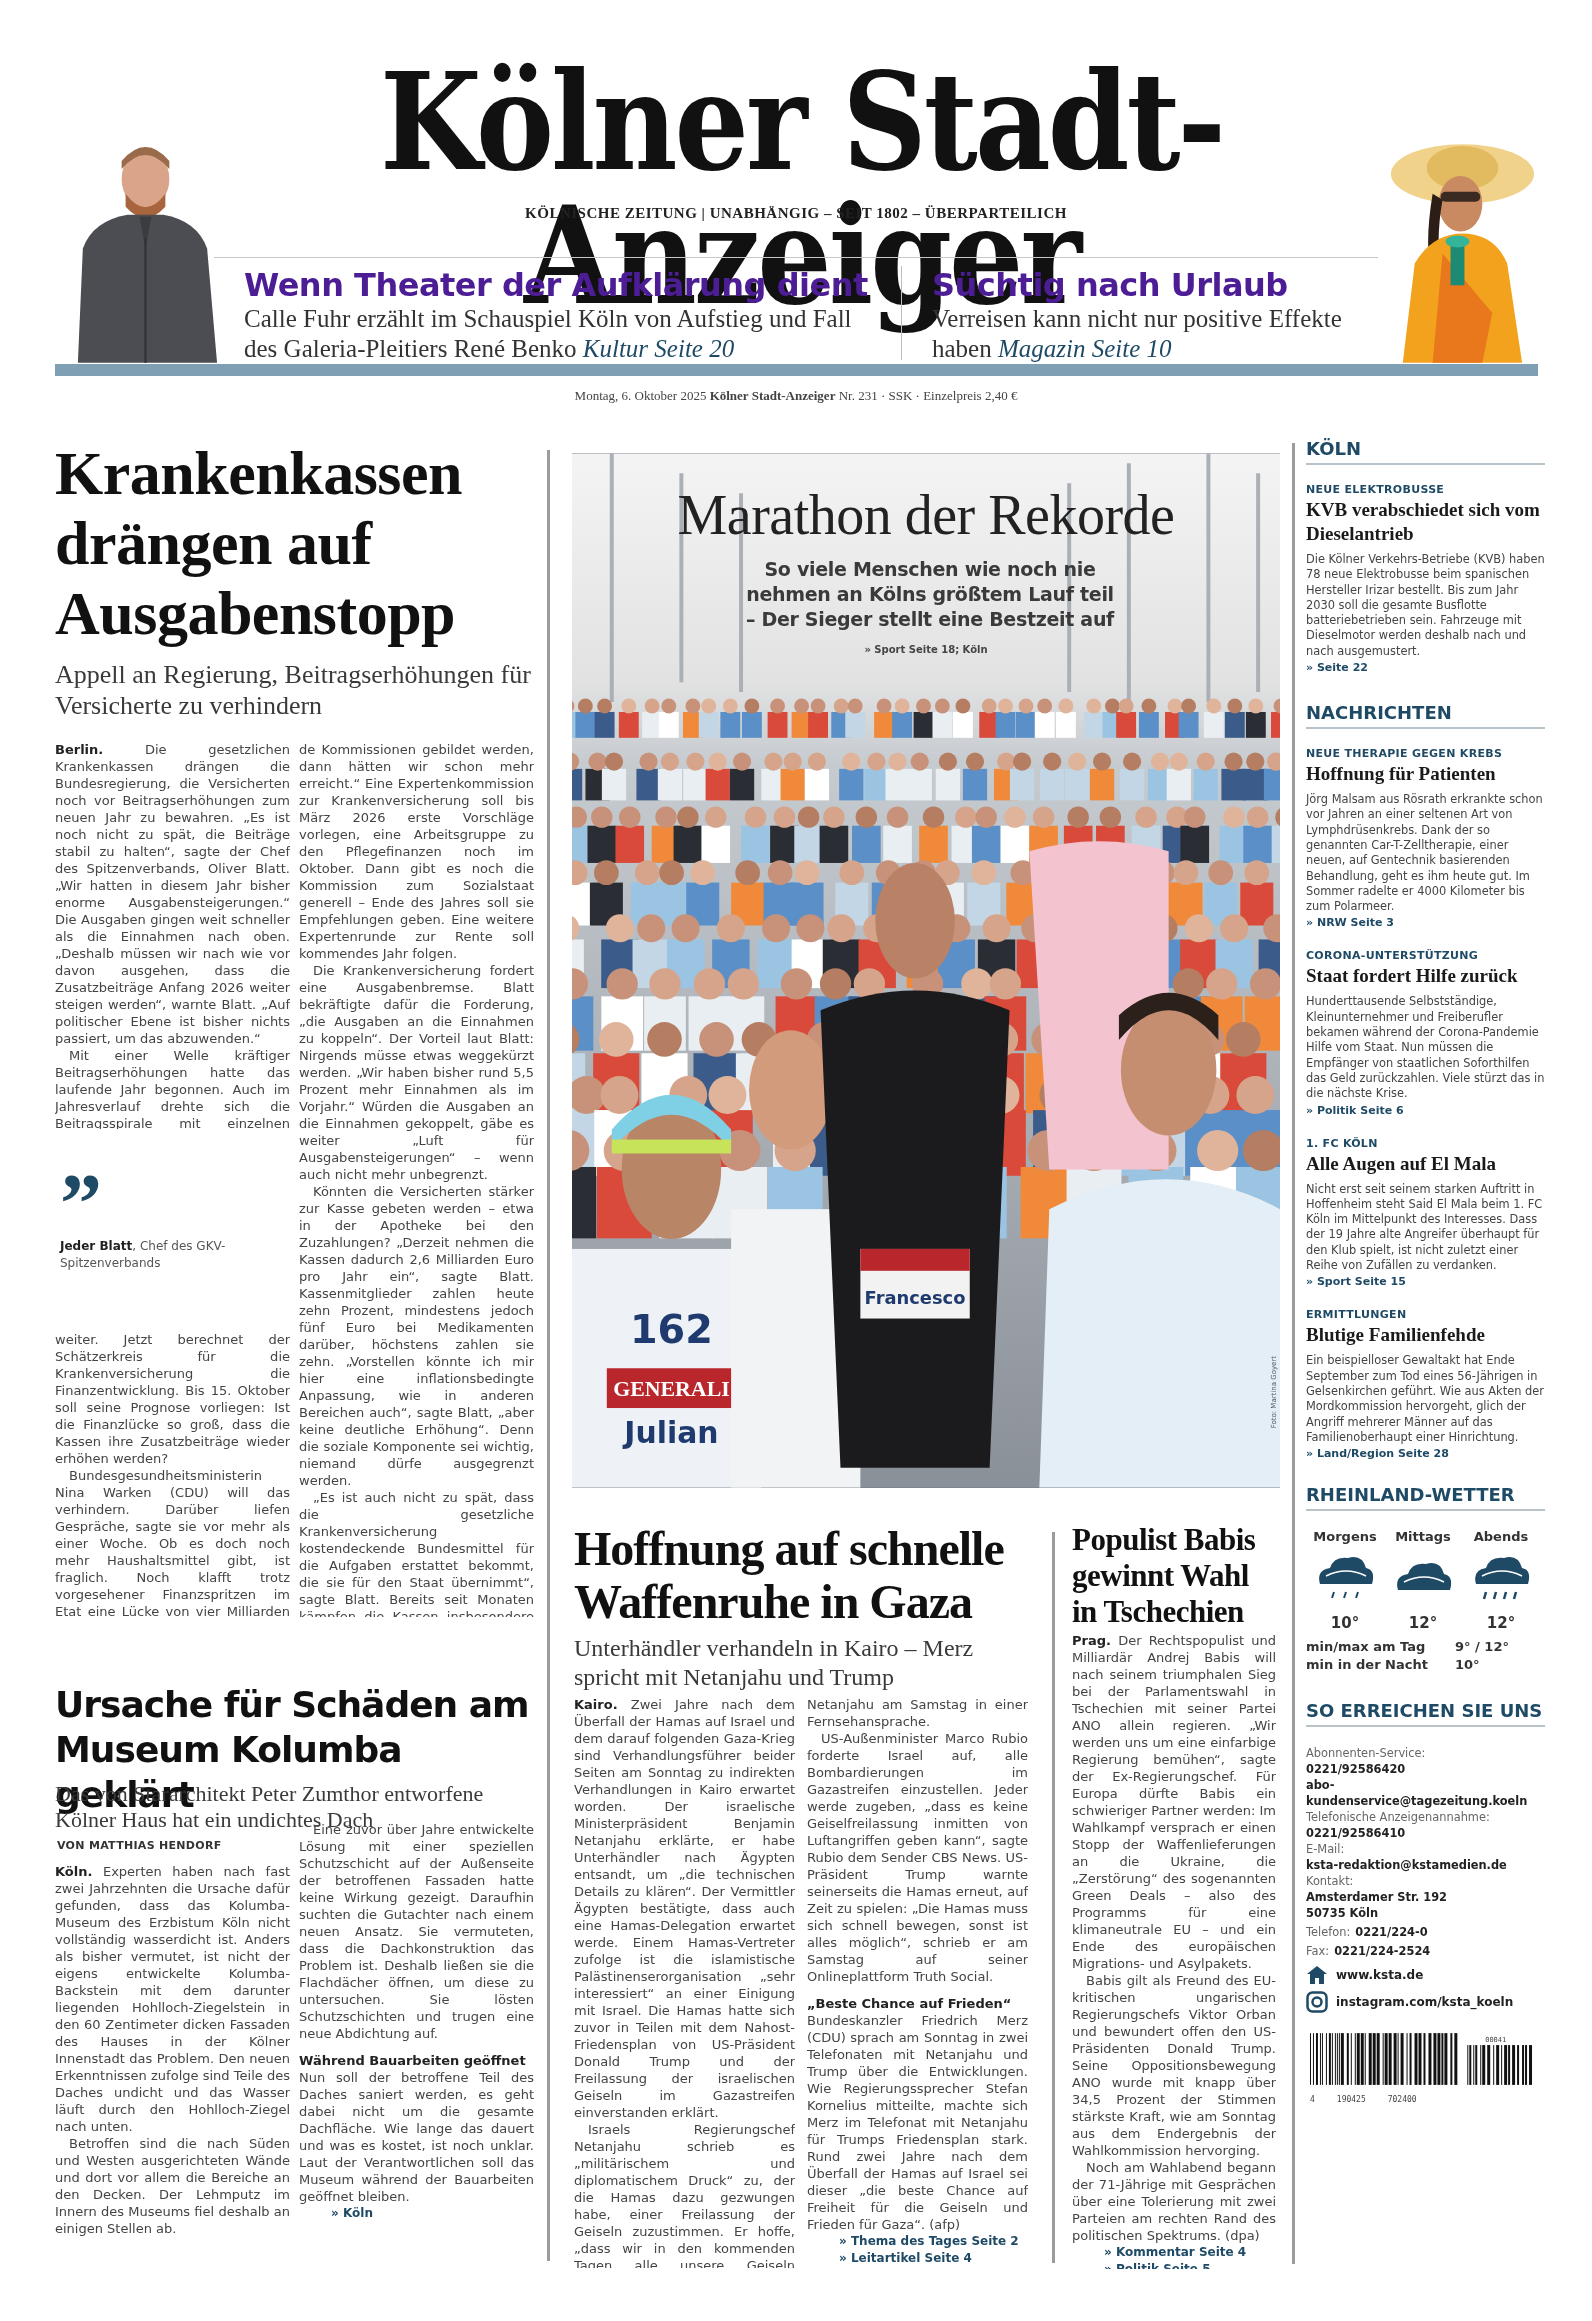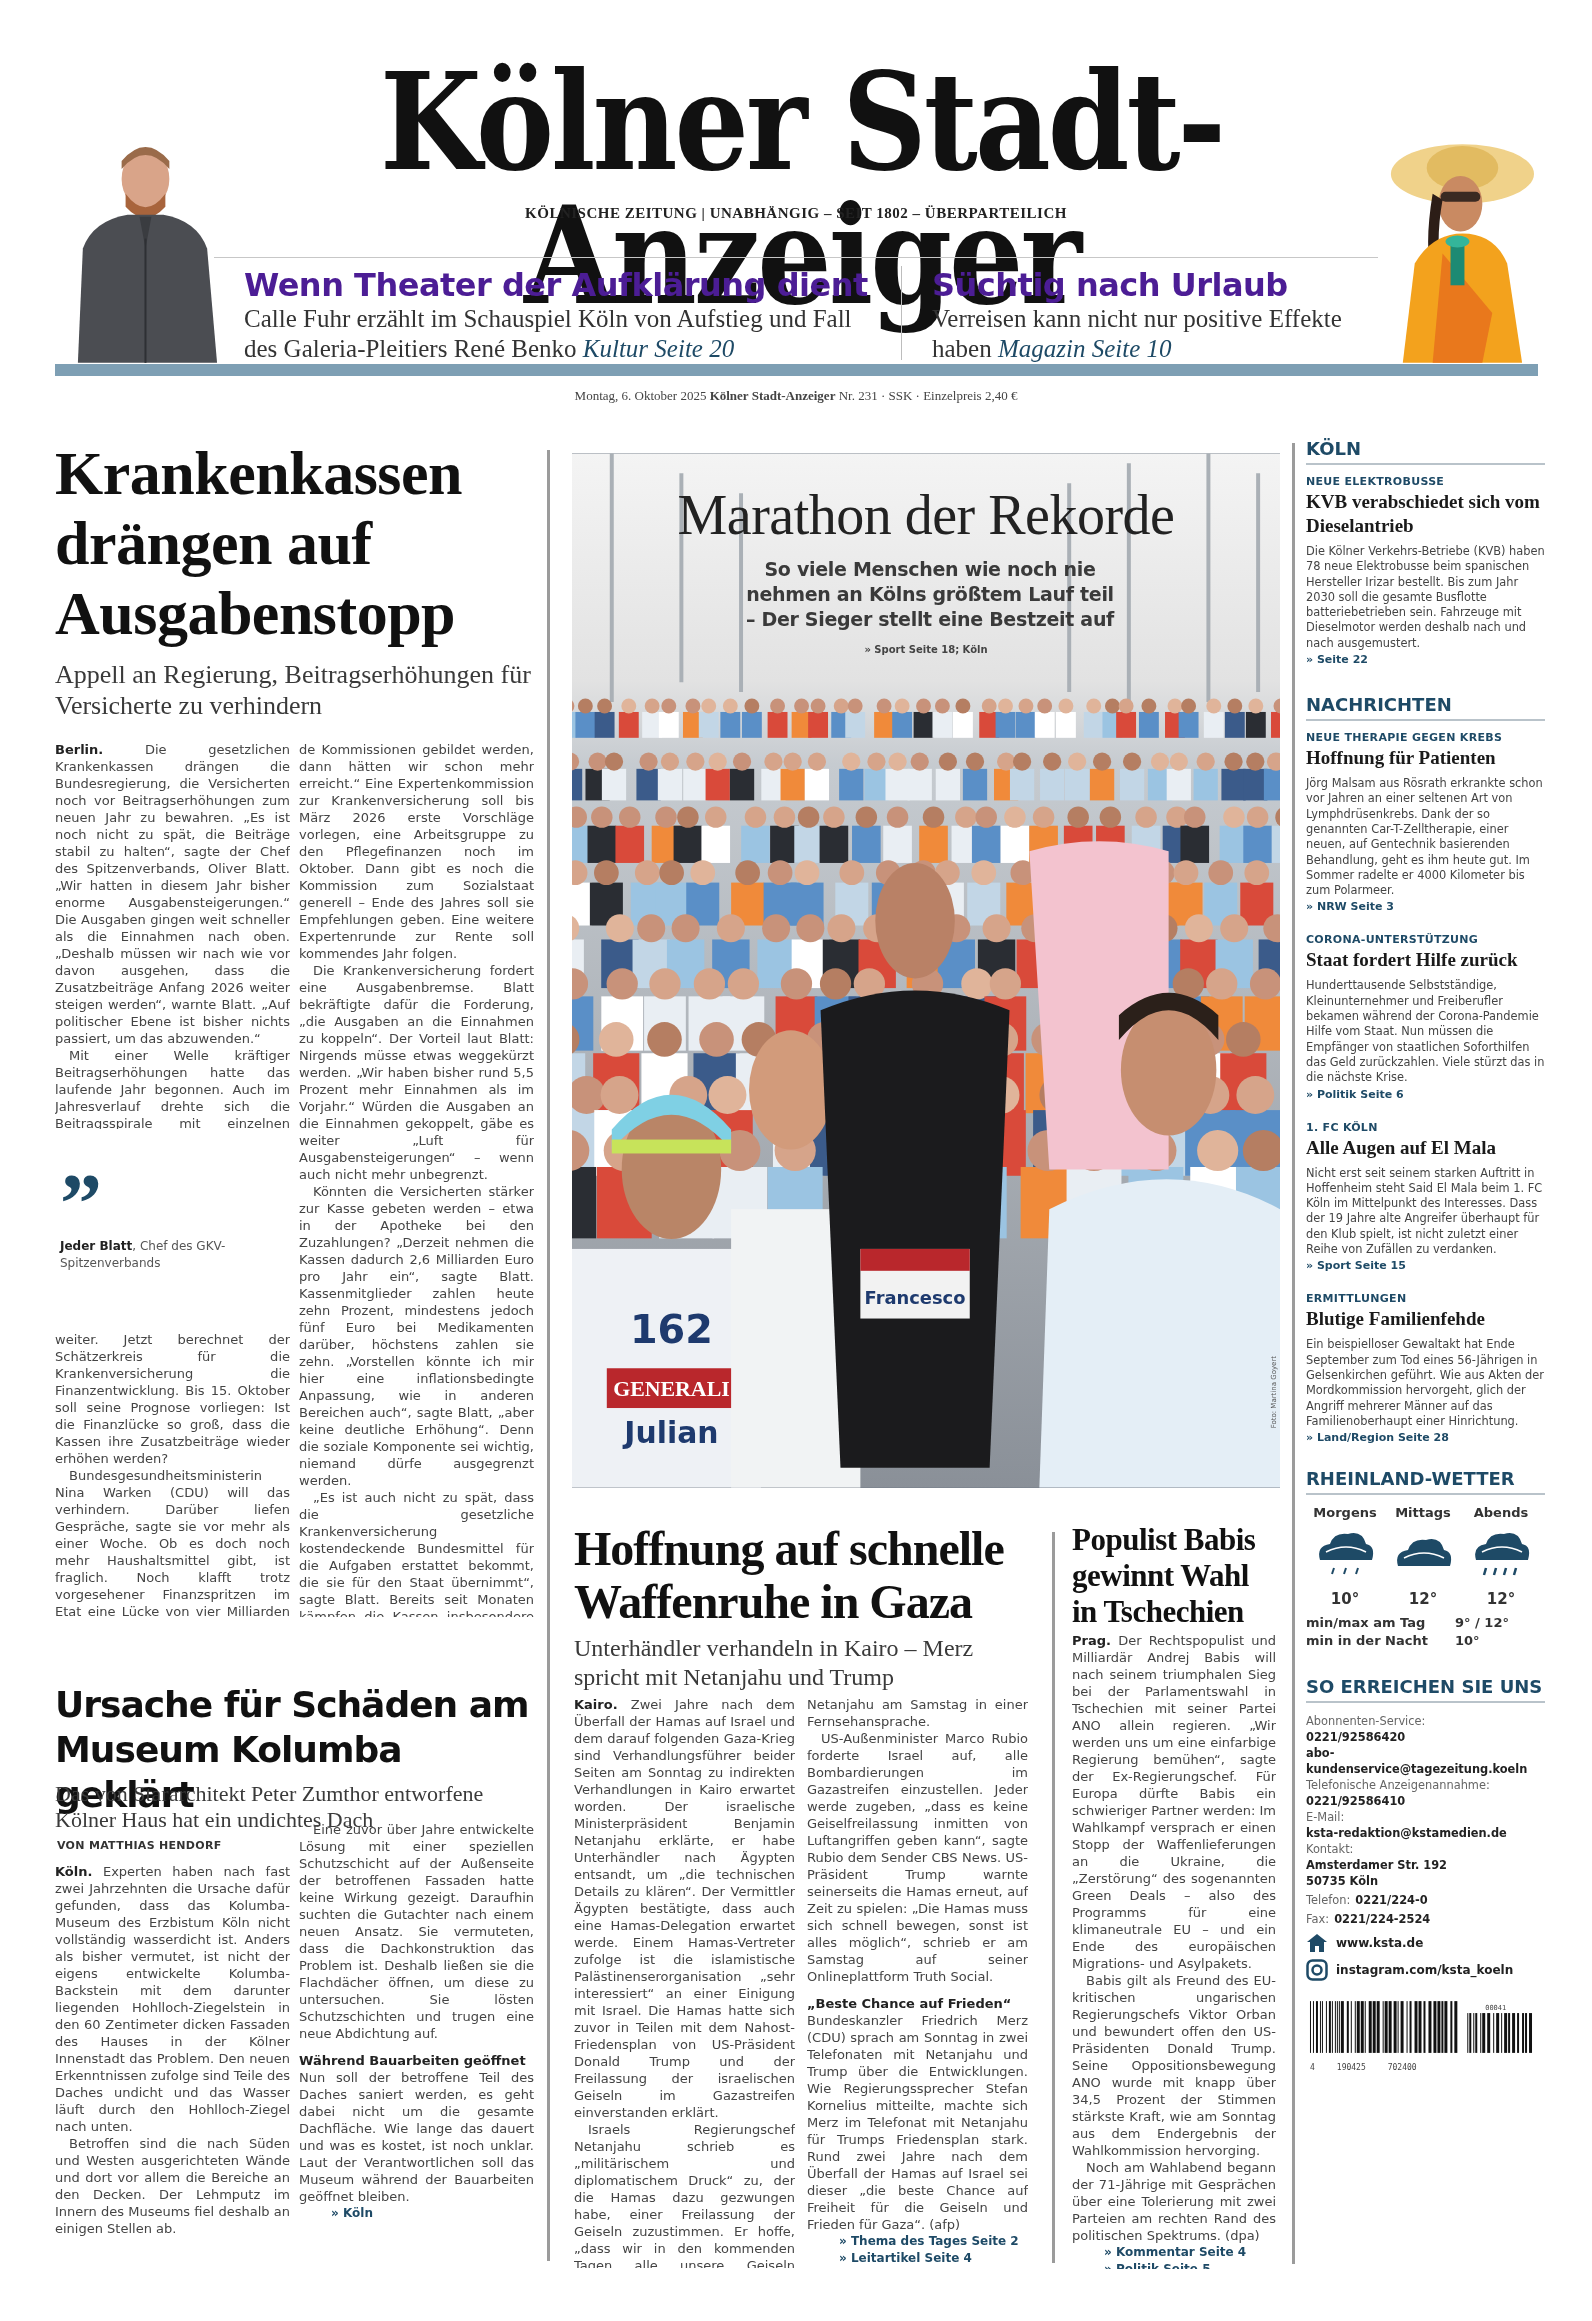--- a/index.html
+++ b/index.html
@@ -105,21 +105,21 @@
   #babis-headline {
     position: absolute; left: 1072px; top: 1522px; width: 199px;
     font-family: "Liberation Serif", serif; font-weight: bold; font-size: 31px; line-height: 36px; color: #111; letter-spacing: -0.5px;
   }
   #babis-col { left: 1072px; top: 1632px; width: 204px; height: 637px; }
 
   
   #sidebar { position: absolute; left: 1306px; top: 438px; width: 239px; }
   .sb-section-title {
     font-family: "DejaVu Sans", sans-serif; font-weight: bold; font-size: 18px; color: #1e4a66;
-    border-bottom: 2px solid #b9c3ca; padding-bottom: 4px; margin-bottom: 10px;
+    border-bottom: 2px solid #b9c3ca; padding-bottom: 4px; margin-bottom: 18px;
   }
   .sb-kicker { font-family: "DejaVu Sans", sans-serif; font-weight: bold; font-size: 11px; color: #1e4a66; letter-spacing: 0.3px; }
   .sb-headline { font-family: "Liberation Serif", serif; font-weight: bold; font-size: 19px; line-height: 24px; color: #1a1a1a; margin: 2px 0 6px; }
   .sb-text { font-family: "DejaVu Sans", sans-serif; font-size: 11.4px; line-height: 15.3px; color: #444; }
   .sb-ref { font-family: "DejaVu Sans", sans-serif; font-weight: bold; font-size: 11px; color: #1e4a66; margin-top: 2px; }
   .sb-item { margin-bottom: 20px; }
 
   #weather-grid { display: grid; grid-template-columns: repeat(3, 78px); text-align: center; font-family: "DejaVu Sans", sans-serif; }
   .wx-label { font-weight: bold; font-size: 13px; color: #333; }
   .wx-icon { height: 70px; position: relative; }

